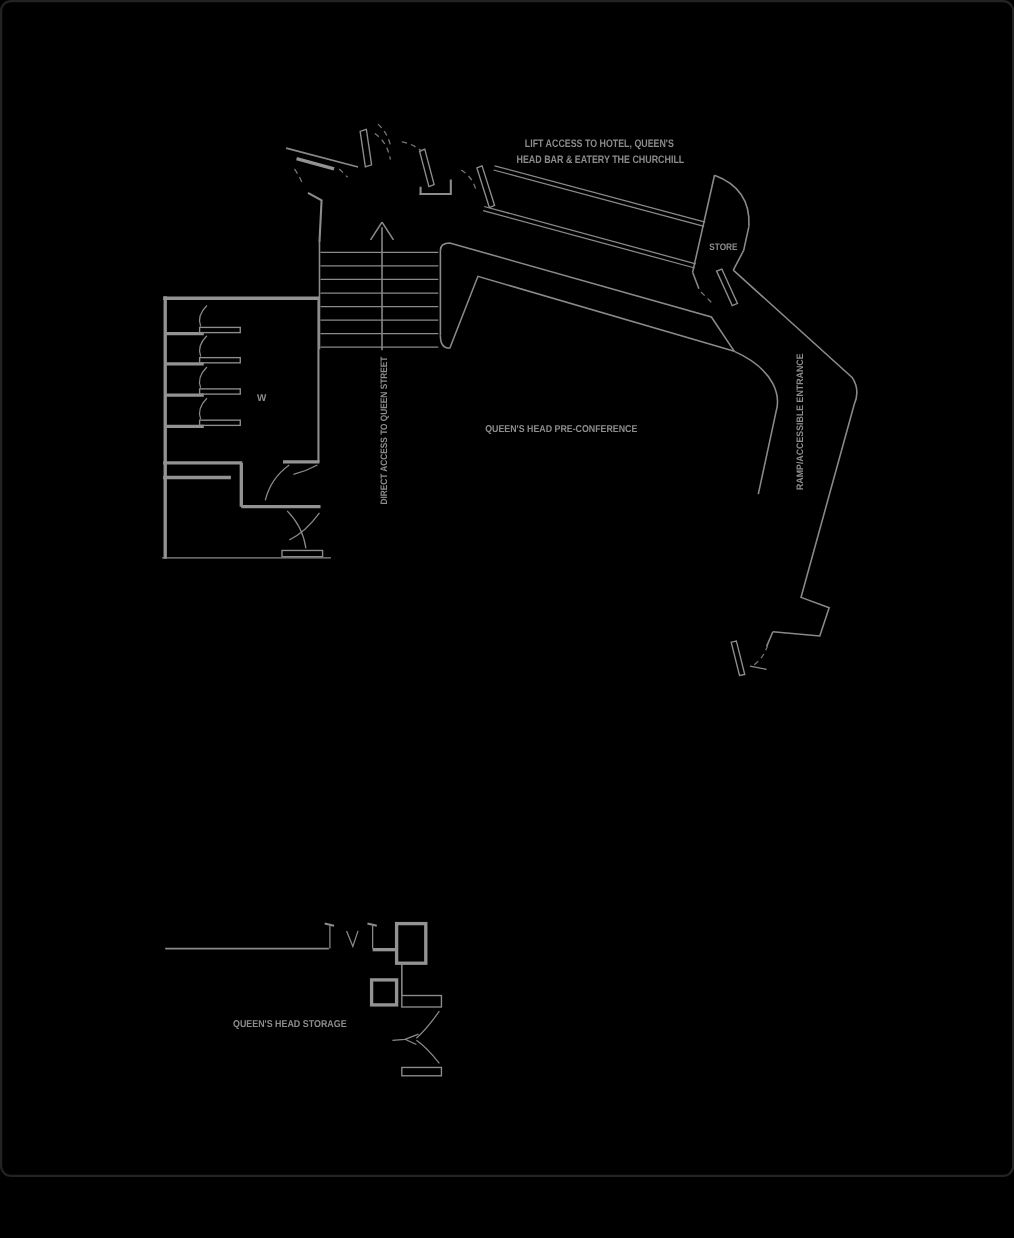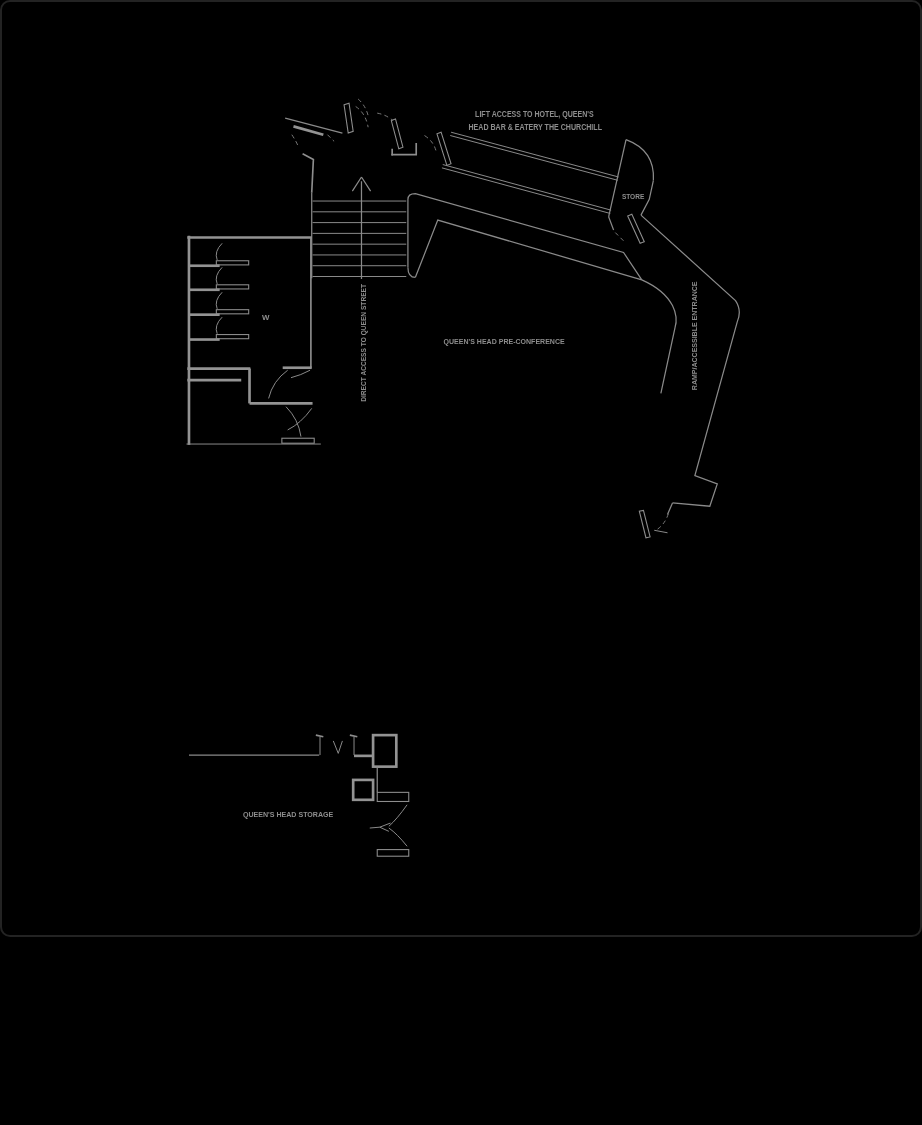--- a/index.html
+++ b/index.html
@@ -1,18 +1,18 @@
 <!DOCTYPE html>
 <html><head>
 <meta charset="utf-8">
 <style>
   html,body { margin:0; padding:0; background:#000; }
   .canvas {
     position:relative;
-    width:922px; height:937px;
+    width:922px; height:1070px;
     box-sizing:border-box;
     background:#000;
     border:2px solid #232323;
     border-radius:10px;
     overflow:hidden;
   }
   svg { display:block; width:100%; height:100%; }
   
   .w3   { stroke:#939393; stroke-width:3.2; fill:none; stroke-linecap:butt; }
   .w2   { stroke:#8d8d8d; stroke-width:2;   fill:none; stroke-linecap:butt; }

